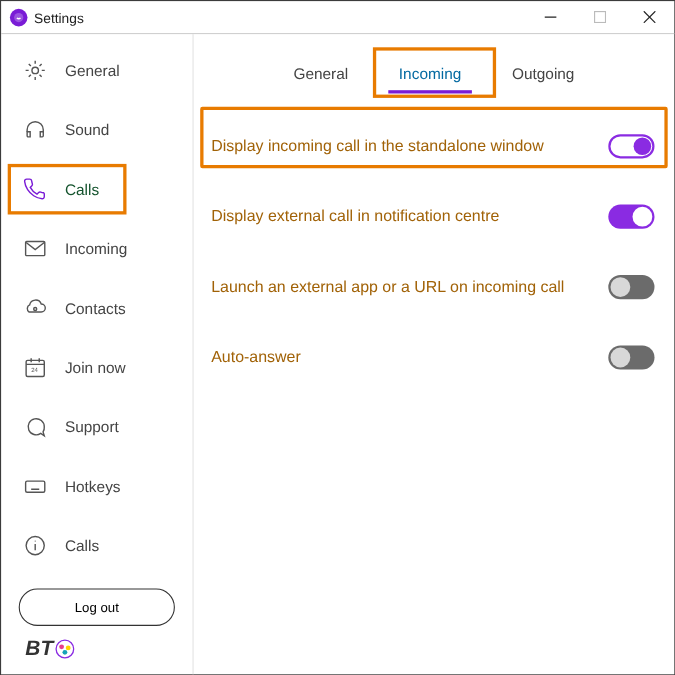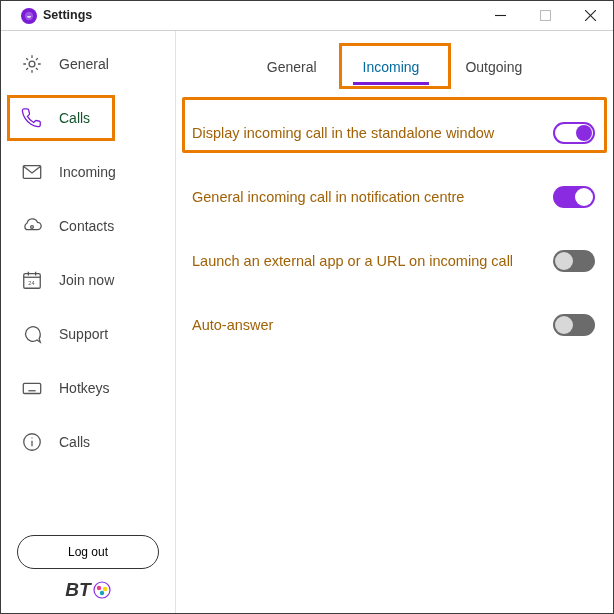--- a/index.html
+++ b/index.html
@@ -1,38 +1,38 @@
 <!DOCTYPE html>
 <html><head>
 <meta charset="utf-8">
 <style>
   * { box-sizing: border-box; margin: 0; padding: 0; }
   body { font-family: "Segoe UI", Arial, sans-serif; font-size: 14px; color: #333; }
   .window { width: 614px; height: 614px; border: 1px solid #3b3b3b; background: #fff; display: flex; flex-direction: column; }
   .titlebar { height: 30px; display: flex; align-items: center; border-bottom: 1px solid #d0d0d0; }
-  .titlebar-left { display: flex; align-items: flex-start; gap: 6px; padding-left: 20px; font-weight: bold; }
+  .titlebar-left { display: flex; align-items: flex-end; gap: 6px; padding-left: 8px; }
   .app-icon { width: 16px; height: 16px; border-radius: 50%; background: #7a1cd6; display:flex;align-items:center;justify-content:center;}
   .app-icon svg{width:10px;height:10px;}
   .title-text { font-size: 12.5px; color: #222; }
   .titlebar-controls { margin-left: auto; display: flex; }
   .tbtn { width: 45px; height: 30px; display: flex; align-items: center; justify-content: center; color: #222; }
   .tbtn svg { width: 11px; height: 11px; stroke: #222; stroke-width: 1.1; fill: none; }
   .tbtn.max { color:#bbb; }
   .tbtn.max svg { stroke:#bbb; }
   .body { flex: 1; display: flex; min-height: 0; }
   .sidebar { width: 175px; border-right: 1px solid #e3e3e3; display: flex; flex-direction: column; padding-top: 6px; }
   .side-item { display: flex; align-items: center; gap: 16px; height: 54px; padding-left: 20px; color: #444; position: relative; }
   .side-item .icon { width: 22px; display:flex; justify-content:center; }
   .side-item svg { width: 22px; height: 22px; stroke: #555; stroke-width: 1.4; fill: none; }
   .side-item.active { color: #14532d; }
   .side-item.active svg { stroke: #7a1cd6; }
   .highlight-side { border: 3.5px solid #e87b00; position:absolute; left:6px; top:4px; width:108px; height:46px; pointer-events:none; }
   .side-spacer { flex: 1; }
   .logout-btn { margin: 8px 16px 10px; height: 34px; border: 1.5px solid #333; border-radius: 17px; background: #fff; display:flex;align-items:center;justify-content:center; font-size: 12px; }
-  .bt-logo { display:flex; justify-content:center; align-items:center; gap:2px; padding-bottom:12px; font-style:italic; font-weight:bold; font-size:19px; color:#333;}
+  .bt-logo { display:flex; justify-content:flex-start; align-items:center; gap:2px; padding-bottom:12px; font-style:italic; font-weight:bold; font-size:19px; color:#333;margin-left:22px;}
   .bt-orb{width:18px;height:18px;position:relative;}
   .main { flex: 1; display: flex; flex-direction: column; }
   .tabs { display: flex; justify-content: center; gap: 6px; padding-top: 22px; padding-bottom:10px; position:relative;}
   .tab { padding: 6px 20px 10px; color:#444; position:relative; }
   .tab.active { color: #0369a1; }
   .tab.active::after{ content:""; position:absolute; bottom:0; left:10px; right:10px; height:3px; background:#7a1cd6;}
   .highlight-tab{ position:absolute; border:3.5px solid #e87b00; width:112px;height:46px; left:163px; top:12px; pointer-events:none;}
   .settings-list{ padding: 6px 18px 0 16px; position:relative;}
   .row { display:flex; align-items:center; height:64px; }
   .row-label { flex:1; color:#a16207; font-size:14.5px; }
@@ -87,20 +87,29 @@
       <div class="side-item">
         <span class="icon">
             <svg viewBox="0 0 24 24">
               <circle cx="12" cy="12" r="3.2"></circle>
               <path d="M12 2.5v3M12 18.5v3M21.5 12h-3M5.5 12h-3M18.4 5.6l-2.1 2.1M7.7 16.3l-2.1 2.1M18.4 18.4l-2.1-2.1M7.7 7.7 5.6 5.6"></path>
             </svg>
           </span>
         <span>General</span>
       </div>
 
+      <div class="side-item">
+        <span class="icon">
+            <svg viewBox="0 0 24 24">
+              <path d="M4 14v-2a8 8 0 0 1 16 0v2"></path>
+              <path d="M4 14h3v5H5a1 1 0 0 1-1-1zM20 14h-3v5h2a1 1 0 0 0 1-1z"></path>
+            </svg>
+          </span>
+        <span>Sound</span>
+      </div>
 
       <div class="side-item active">
         <div class="highlight-side"></div>
         <span class="icon">
             <svg viewBox="0 0 24 24">
               <path d="M21 16.5v3a2 2 0 0 1-2.2 2 19 19 0 0 1-8.3-3 19 19 0 0 1-6-6A19 19 0 0 1 1.5 4.2 2 2 0 0 1 3.5 2h3a2 2 0 0 1 2 1.7c.12.96.34 1.9.66 2.8a2 2 0 0 1-.45 2.1L7.1 10.2a16 16 0 0 0 6.7 6.7l1.6-1.6a2 2 0 0 1 2.1-.45c.9.32 1.84.54 2.8.66A2 2 0 0 1 21 16.5z"></path>
             </svg>
           </span>
         <span>Calls</span>
       </div>
@@ -200,21 +209,21 @@
         <div class="highlight-row"></div>
 
         <div class="row">
           <span class="row-label">Display incoming call in the standalone window</span>
           <div class="toggle on outline">
               <div class="knob"></div>
             </div>
         </div>
 
         <div class="row">
-          <span class="row-label">General incoming call in notification centre</span>
+          <span class="row-label">Display external call in notification centre</span>
           <div class="toggle on">
               <div class="knob"></div>
             </div>
         </div>
 
         <div class="row">
           <span class="row-label">Launch an external app or a URL on incoming call</span>
           <div class="toggle off">
               <div class="knob"></div>
             </div>

